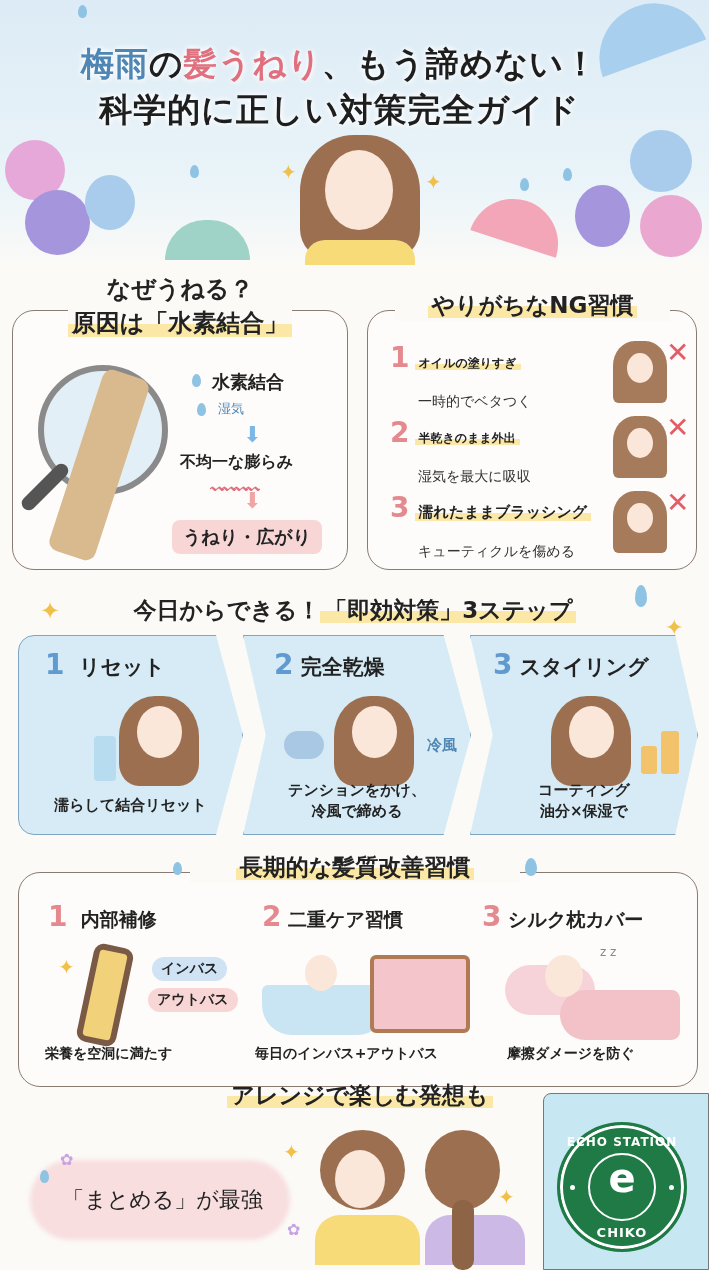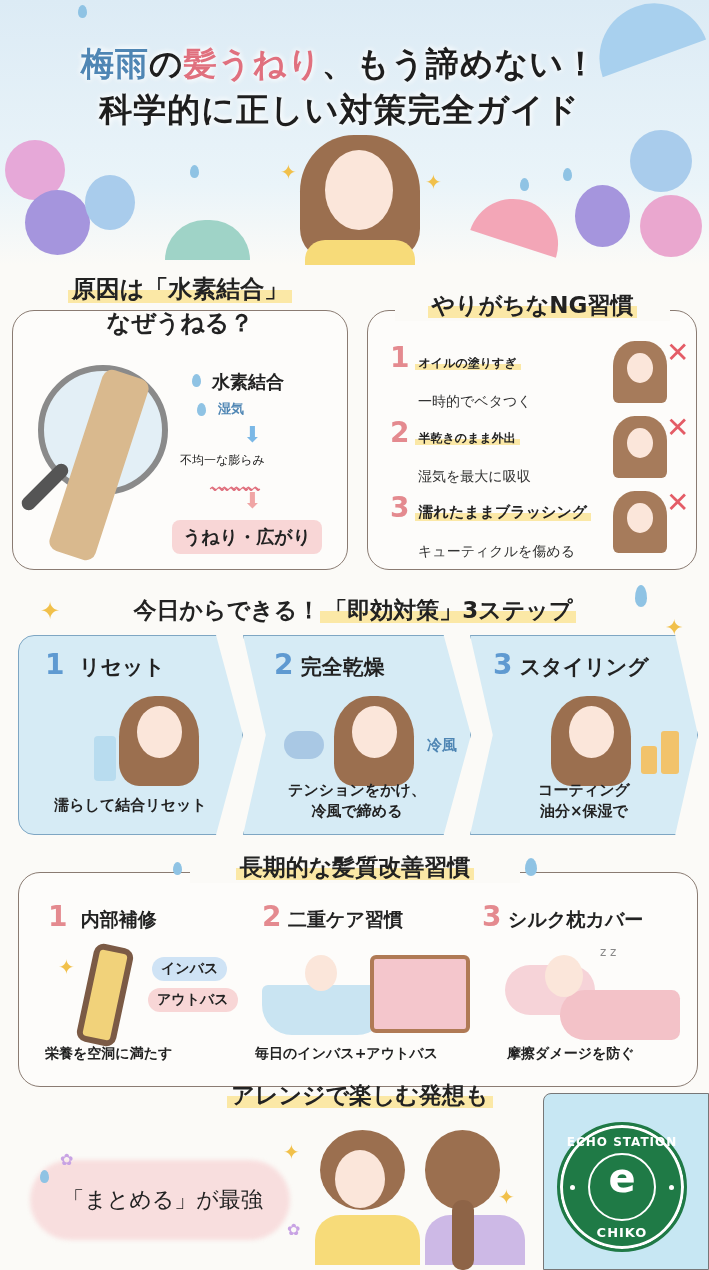--- a/index.html
+++ b/index.html
@@ -60,32 +60,32 @@
   <div class="drop" style="left:563px;top:168px"></div>
 
   <div class="title-line" style="top:42px">
     <span class="blue">梅雨</span><span>の</span><span class="pink">髪うねり</span><span>、もう諦めない！</span>
   </div>
   <div class="title-line" style="top:88px">科学的に正しい対策完全ガイド</div>
 </div>
 
 <div class="panel" style="left:12px;top:310px;width:336px;height:260px"></div>
 <div class="abs" style="left:12px;top:272px;width:336px;text-align:center;font-weight:bold;font-size:24px;line-height:34px">
+  <div>なぜうねる？</div>
   <div><span class="hl" style="background-color:#fbfaf7">原因は「水素結合」</span></div>
-  <div>なぜうねる？</div>
 </div>
 <div class="abs" style="left:38px;top:365px;width:130px;height:130px;border-radius:50%;border:6px solid #8a8a8a;background:#e3eff6"></div>
 <div class="abs" style="left:75px;top:370px;width:48px;height:190px;background:#d9b98e;border-radius:10px;transform:rotate(18deg)"></div>
 <div class="abs" style="left:15px;top:480px;width:60px;height:14px;background:#555;border-radius:7px;transform:rotate(-45deg)"></div>
 <div class="drop" style="left:192px;top:374px"></div>
 <div class="abs" style="left:212px;top:370px;font-size:18px;font-weight:bold">水素結合</div>
 <div class="drop" style="left:197px;top:403px"></div>
-<div class="abs" style="left:218px;top:400px;font-size:13px;font-weight:bold;color:#4f86b4">湿気</div>
+<div class="abs" style="left:218px;top:400px;font-size:13px;font-weight:normal;color:#4f86b4">湿気</div>
 <div class="abs" style="left:243px;top:422px;color:#7bb8e6;font-size:22px">⬇</div>
-<div class="abs" style="left:180px;top:452px;font-size:12px;font-weight:normal">不均一な膨らみ</div>
+<div class="abs" style="left:180px;top:452px;font-size:16px;font-weight:bold">不均一な膨らみ</div>
 <div class="abs" style="left:210px;top:477px;color:#e0707e;font-size:14px;letter-spacing:-2px">〰〰〰〰</div>
 <div class="abs" style="left:243px;top:488px;color:#f0a5a5;font-size:22px">⬇</div>
 <div class="abs" style="left:172px;top:520px;width:150px;height:34px;line-height:34px;text-align:center;background:#f8d6d6;border-radius:8px;font-size:18px;font-weight:bold">うねり・広がり</div>
 
 <div class="panel" style="left:367px;top:310px;width:330px;height:260px">
   <div class="ng-item" style="top:30px">
     <span class="num">1</span>
     <span class="ng-main hl">オイルの塗りすぎ</span>
     <div class="ng-sub" style="margin-left:28px">一時的でベタつく</div>
   </div>

